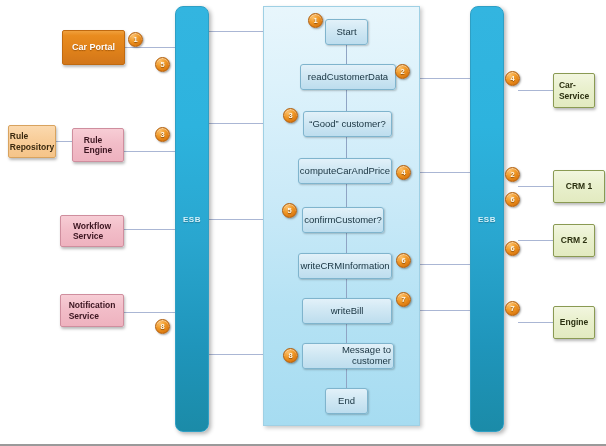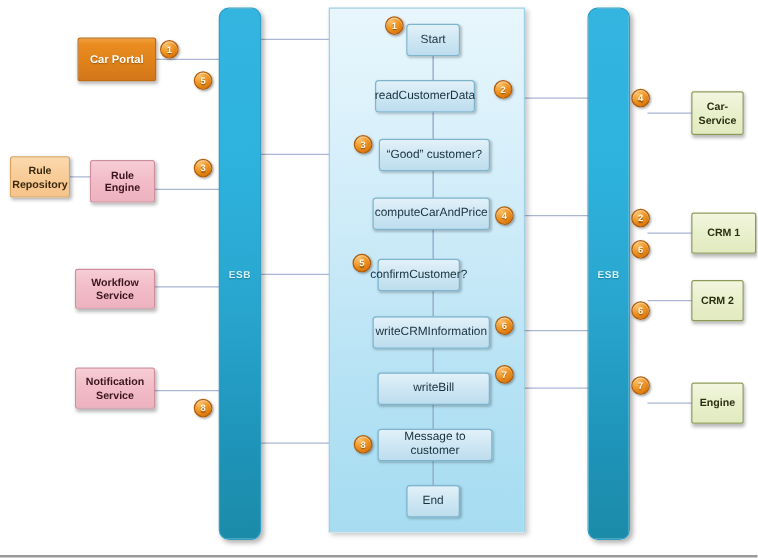--- a/index.html
+++ b/index.html
@@ -62,34 +62,34 @@
   .step {
     position:absolute;
     border:1px solid #7fb4cd;
     border-radius:3px;
     background:linear-gradient(180deg,#e2f1f9 0%,#cfe7f3 48%,#bdddee 100%);
     color:#17323f;
     font-size:9.5px;
     display:flex;
     align-items:center;
     justify-content:center;
-    text-align:center;
+    text-align:right;
     box-shadow:1px 1px 2px rgba(0,0,0,0.22);
     line-height:1.15;
     padding:12px 2px;
   }
 
   
   .ext {
     position:absolute;
     border-radius:2px;
     display:flex;
     align-items:center;
     justify-content:center;
-    text-align:center;
+    text-align:left;
     font-size:8.5px;
     line-height:1.2;
     box-shadow:1px 2px 3px rgba(0,0,0,0.28);
     padding:0 2px;
   }
   .ext.portal {
     border:1px solid #c06a10;
     background:linear-gradient(180deg,#f0a03c 0%,#e98c1f 14%,#e0821a 55%,#d2761a 100%);
     color:#ffffff;
     font-weight:bold;
@@ -165,27 +165,27 @@
   <div class="vline" style="left:346px;top:89px;height:22px;"></div>
   <div class="vline" style="left:346px;top:136px;height:22px;"></div>
   <div class="vline" style="left:346px;top:183px;height:24px;"></div>
   <div class="vline" style="left:346px;top:231px;height:22px;"></div>
   <div class="vline" style="left:346px;top:276px;height:22px;"></div>
   <div class="vline" style="left:346px;top:322px;height:21px;"></div>
   <div class="vline" style="left:346px;top:366px;height:22px;"></div>
 
   <div class="step" style="left:325px;top:19px;width:43px;height:23px;">Start</div>
 
-  <div class="step" style="left:300px;top:64px;width:80px;height:25px;">readCustomerData</div>
+  <div class="step" style="left:300px;top:64px;width:96px;height:25px;">readCustomerData</div>
 
   <div class="step" style="left:298px;top:158px;width:94px;height:25px;">computeCarAndPrice</div>
 
   <div class="step" style="left:303px;top:111px;width:89px;height:25px;">“Good” customer?</div>
 
-  <div class="step" style="left:302px;top:207px;width:66px;height:24px;">confirmCustomer?</div>
+  <div class="step" style="left:302px;top:207px;width:82px;height:24px;">confirmCustomer?</div>
 
   <div class="step" style="left:302px;top:298px;width:90px;height:24px;">writeBill</div>
 
   <div class="step" style="left:298px;top:253px;width:94px;height:23px;">writeCRMInformation</div>
 
   <div class="step" style="left:302px;top:343px;width:92px;height:23px;">Message to customer</div>
 
   <div class="step" style="left:325px;top:388px;width:43px;height:24px;">End</div>
 
   <div class="esb" style="left:175px;top:6px;width:34px;height:426px;">

